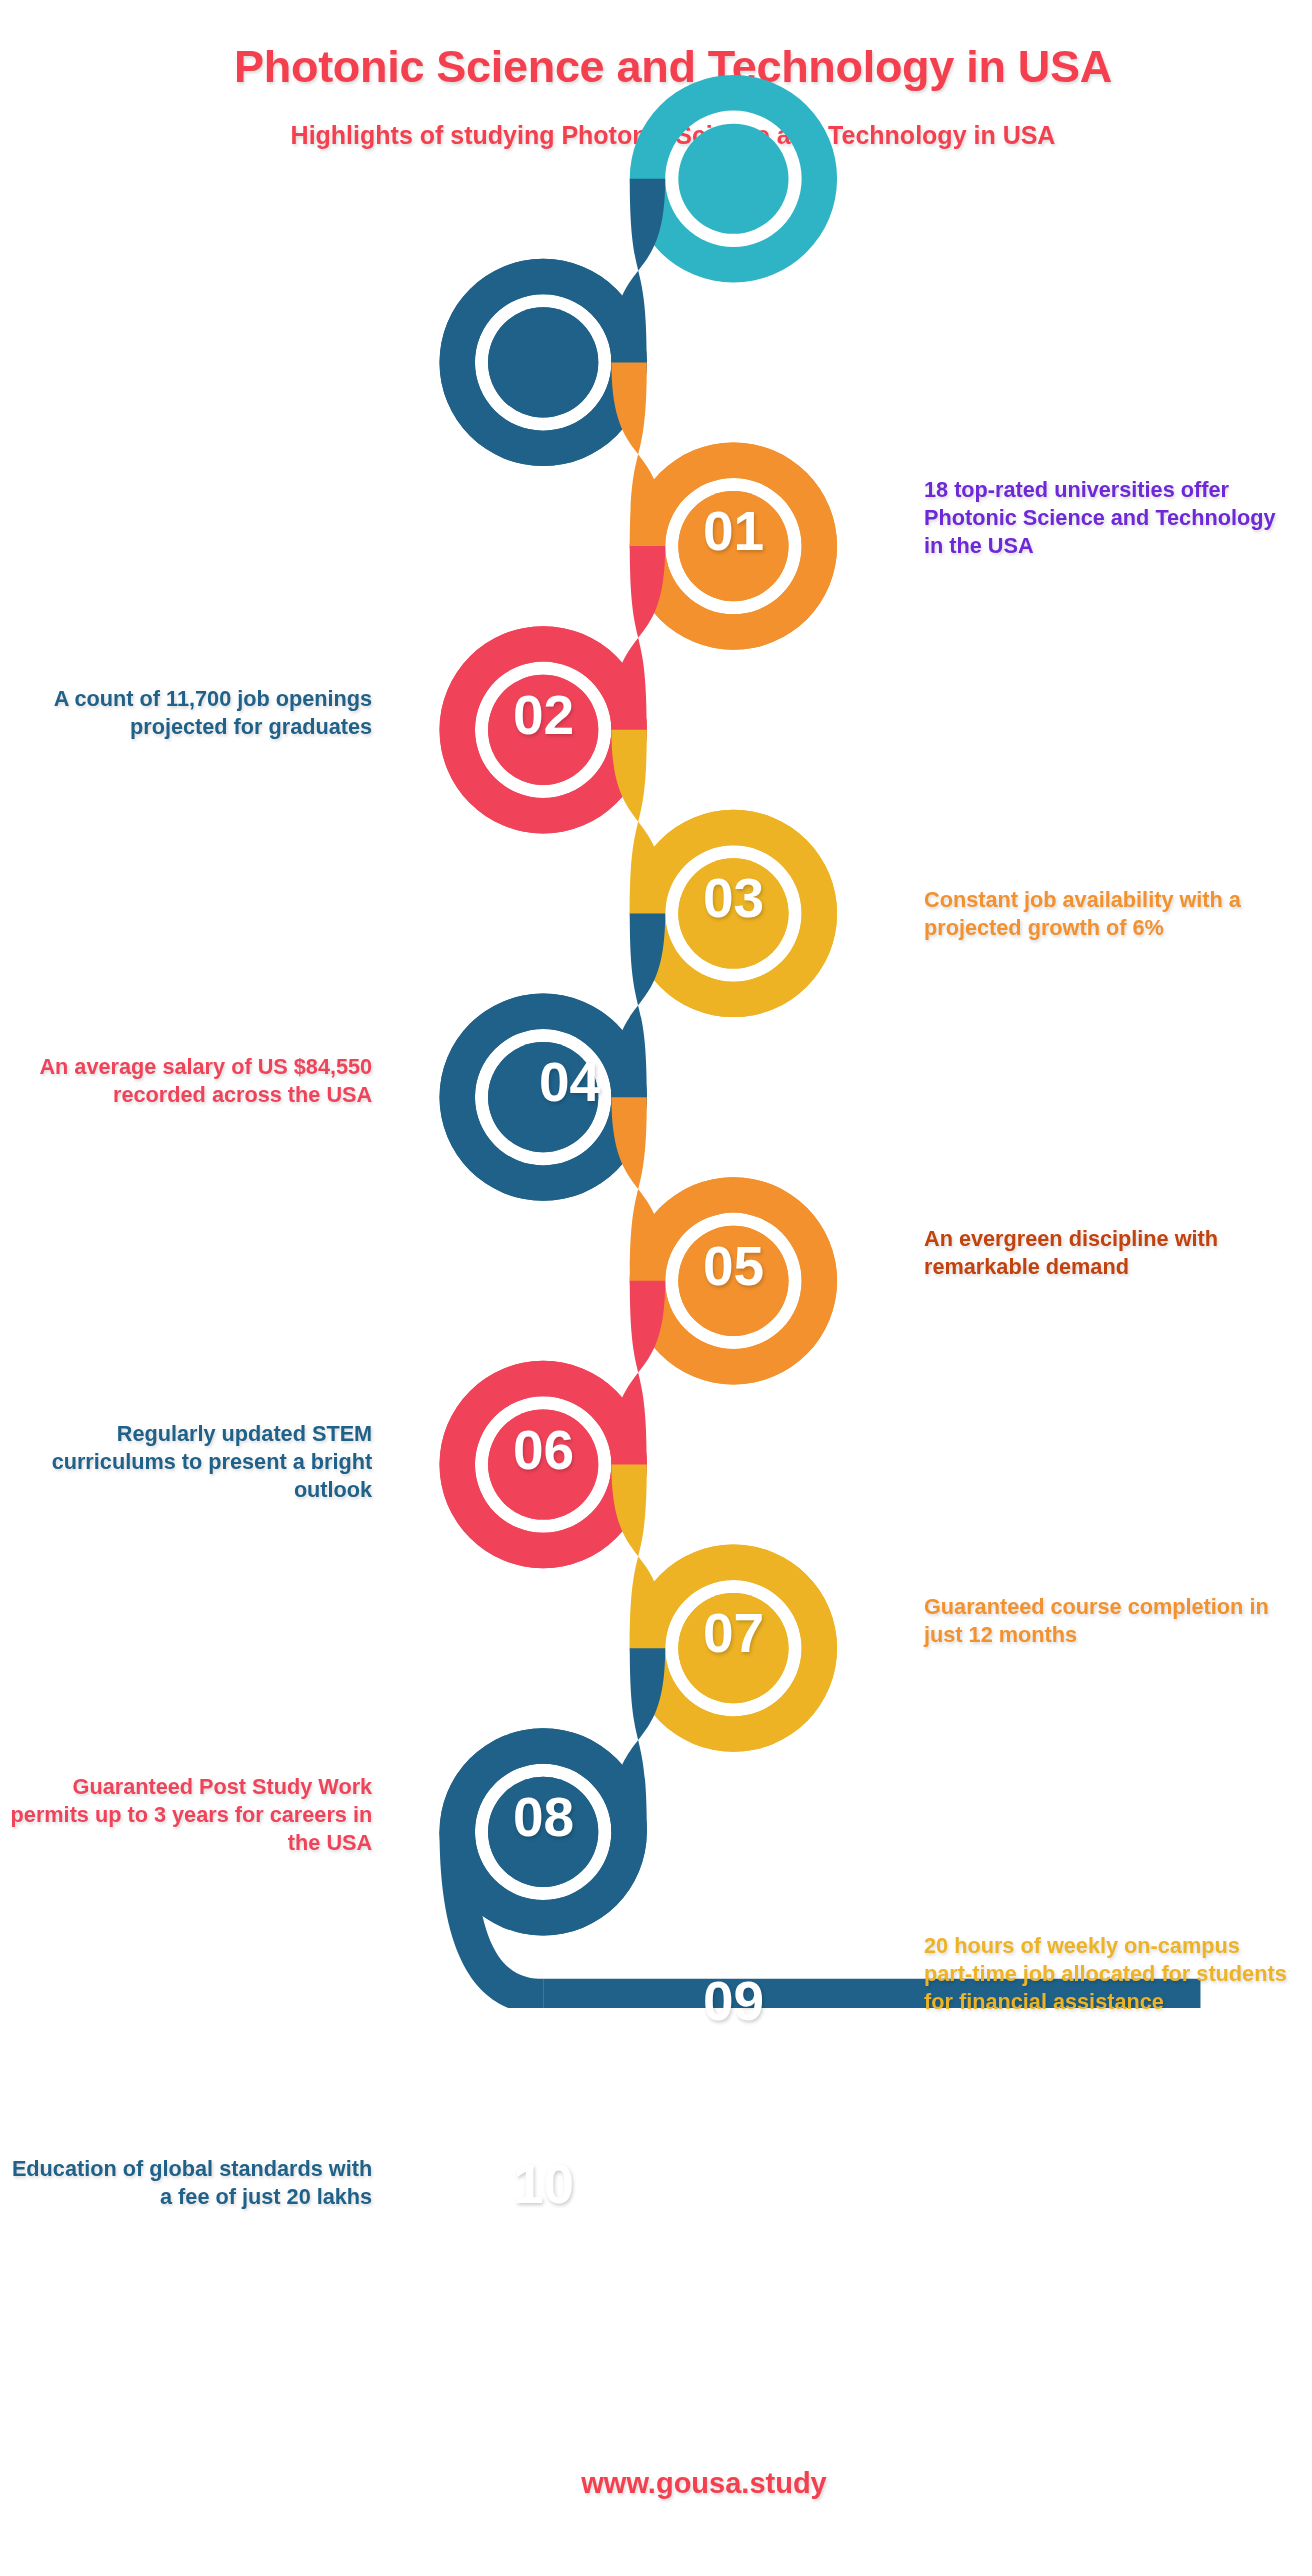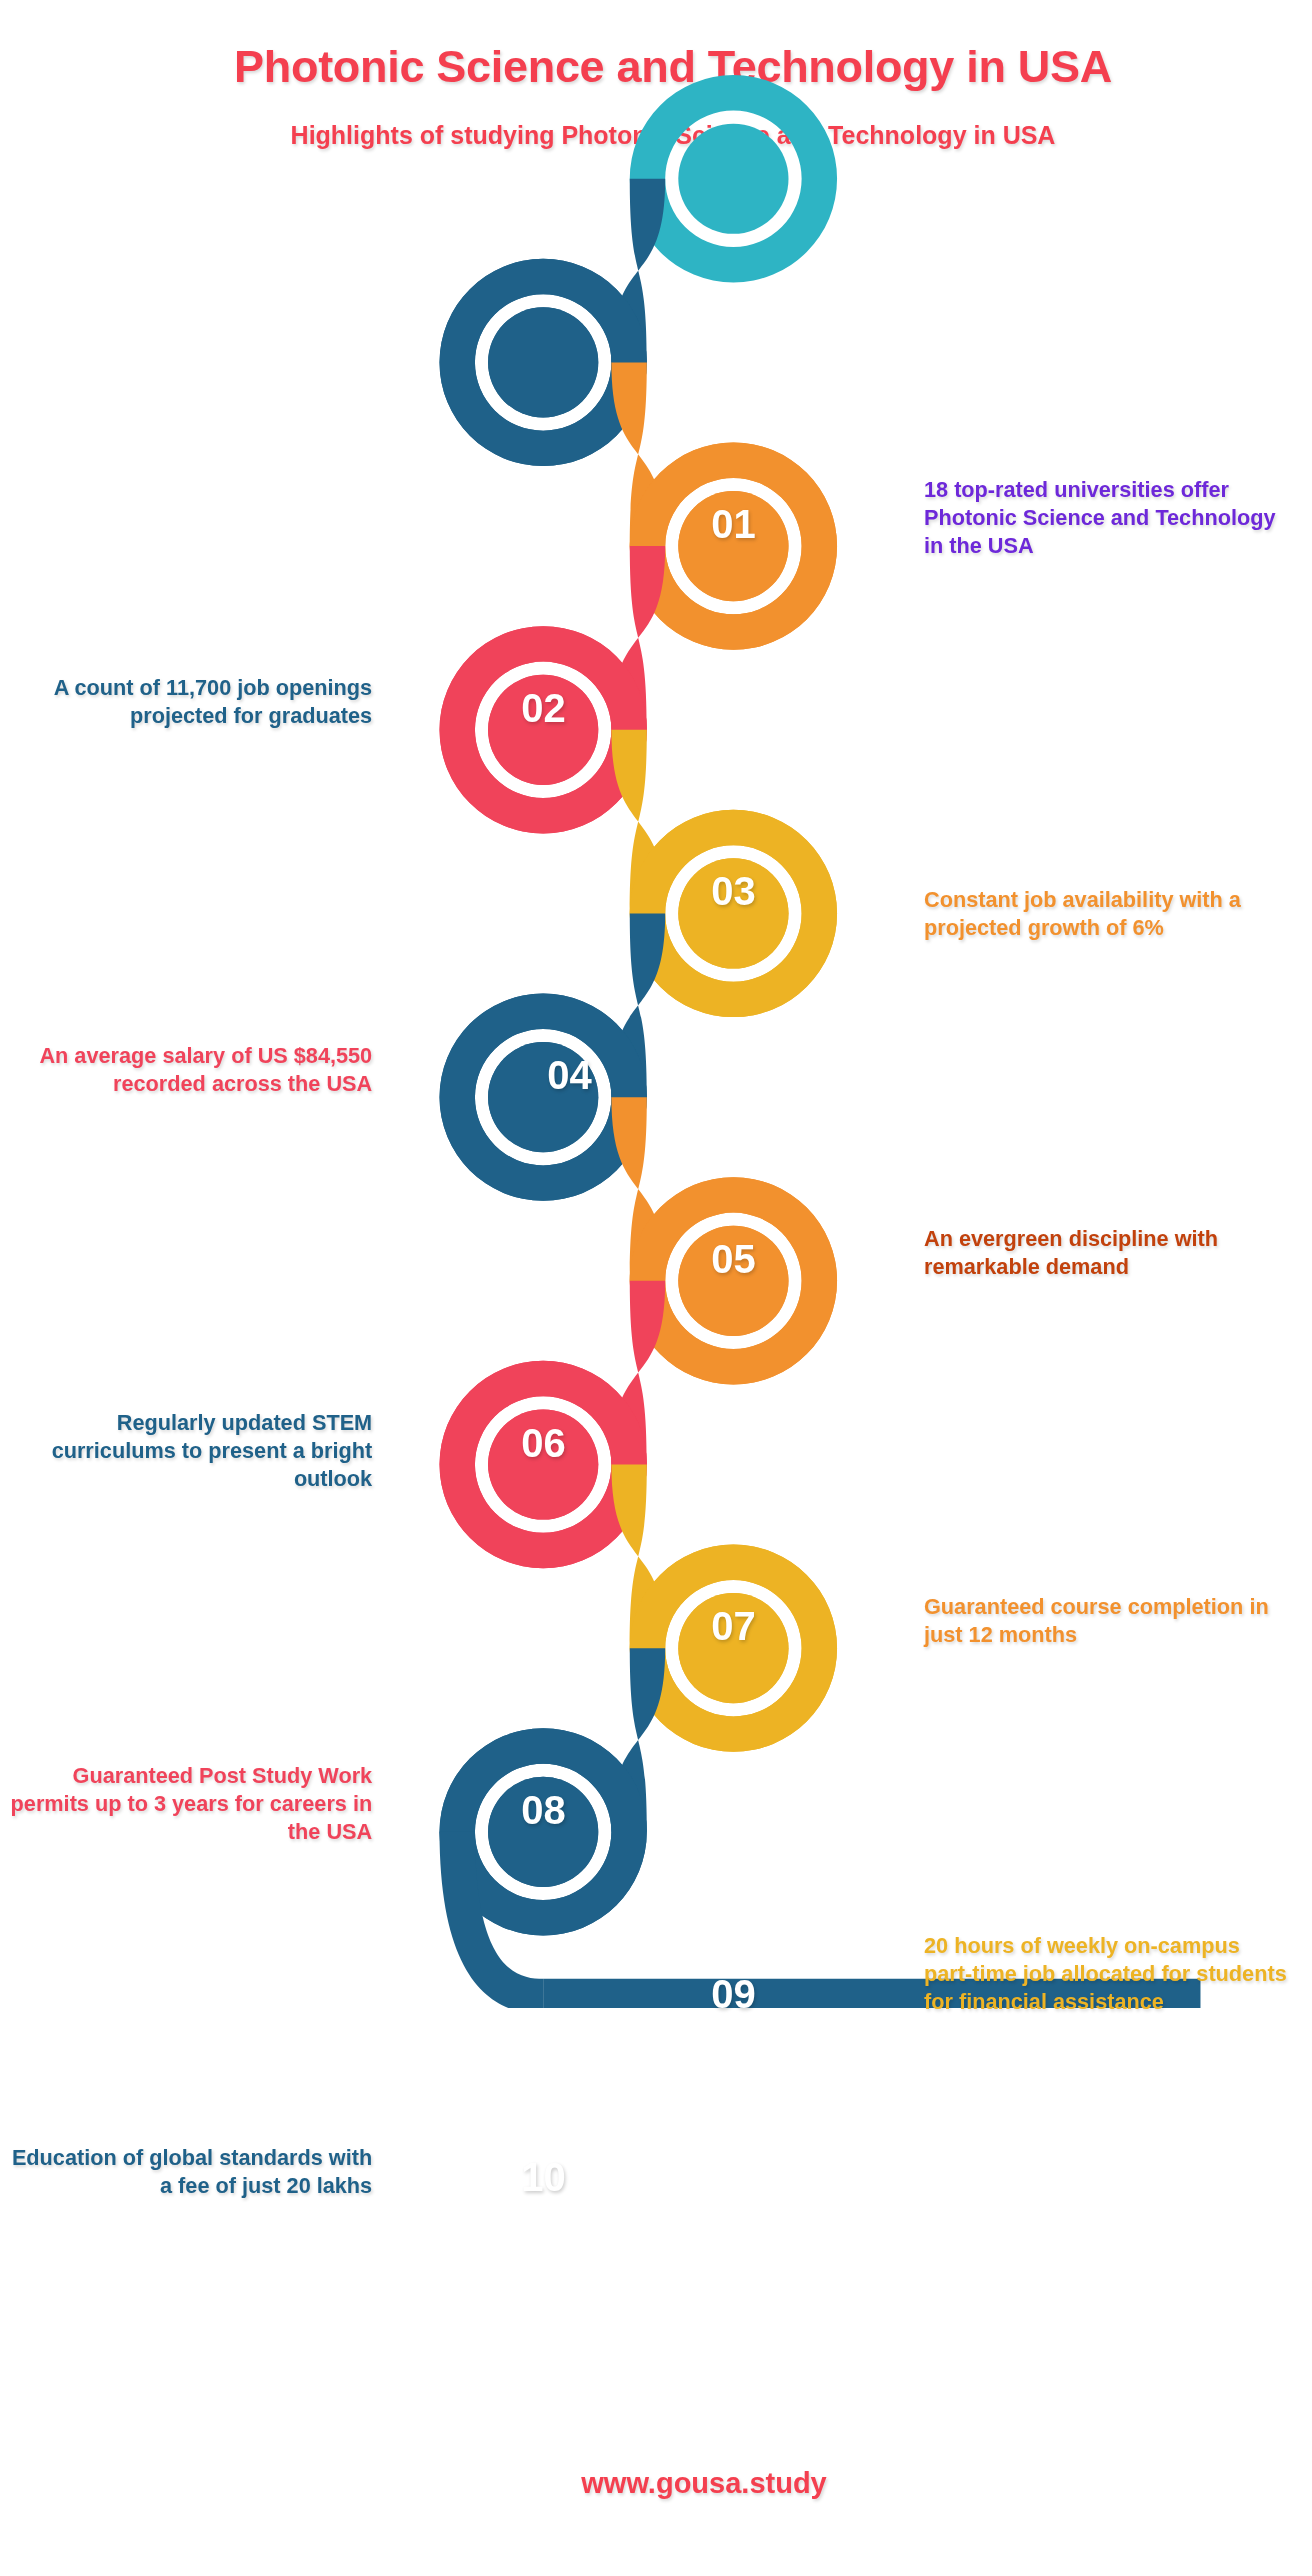--- a/index.html
+++ b/index.html
@@ -27,34 +27,34 @@
   }
 
   
   .chain{position:absolute;left:0;top:540;width:1312px;height:2008px;}
   .chain svg{display:block;}
 
   
   .num{
     position:absolute;
     width:171px;text-align:center;
-    font-size:40px;font-weight:bold;color:#ffffff;
+    font-size:55px;font-weight:bold;color:#ffffff;
     line-height:1;
     text-shadow:1.3px 2px 3.9px rgba(0,0,0,0.20);
     pointer-events:none;
   }
 
   
   .cap{
     position:absolute;
     font-size:21.7px;font-weight:bold;line-height:1.30;
     text-shadow:1.3px 2px 3.3px rgba(0,0,0,0.16);
   }
   .cap.right{text-align:left;width:367px;}
-  .cap.left{text-align:right;width:367px;}
+  .cap.left{text-align:right;width:367px;margin-top:11px;}
 
   
   .footer{
     position:absolute;left:0;top:2467px;width:1312px;text-align:center;
     font-size:29px;font-weight:bold;color:#F43F4F;
     text-shadow:1.3px 2px 3.3px rgba(0,0,0,0.16);
     padding-left:48px;
   }
 </style>
 </head>

